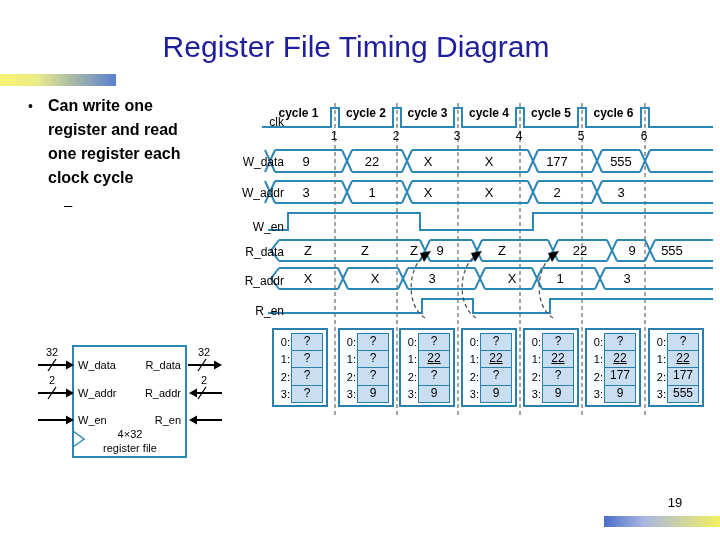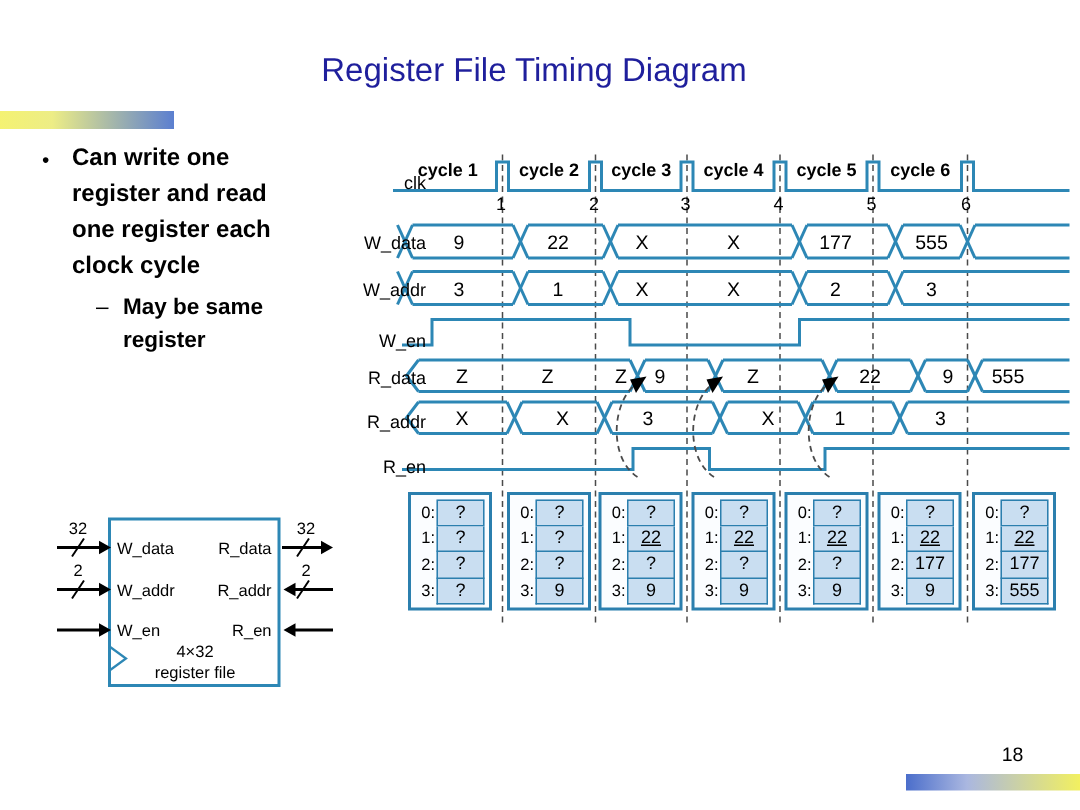--- a/index.html
+++ b/index.html
@@ -2,21 +2,21 @@
 <html><head>
 <meta charset="utf-8">
 <style>
   html,body{margin:0;padding:0;background:#888;}
   .slide{position:relative;width:720px;height:540px;background:#ffffff;overflow:hidden;
          font-family:"Liberation Sans",sans-serif;}
   .accent{position:absolute;}
   .accent.tl{left:0;top:74px;width:116px;height:12px;background:linear-gradient(90deg,#f4f272,#eded86 30%,#5b7fd0);}
   .accent.br{left:604px;top:516px;width:116px;height:11px;background:linear-gradient(90deg,#4b6ecb,#aab7e0 35%,#f2f060);}
   .title{position:absolute;left:0;top:31px;width:712px;text-align:center;
-         font-size:22px;line-height:32px;color:#1f1f9c;white-space:nowrap;}
+         font-size:30px;line-height:32px;color:#1f1f9c;white-space:nowrap;}
   .bullets{position:absolute;left:28px;top:94px;width:190px;color:#000;}
   .b-main{display:flex;font-size:16px;line-height:24px;}
   .b-main .mark{width:20px;font-size:14px;}
   .b-sub{display:flex;font-size:15px;line-height:22px;margin-left:36px;margin-top:4px;}
   .b-sub .mark{width:18px;}
   .pre{white-space:pre-line;font-weight:bold;}
   .pagenum{position:absolute;left:660px;top:495px;width:30px;text-align:center;font-size:13px;color:#000;}
   #diagram{position:absolute;left:0;top:0;}
   #tables{position:absolute;left:0;top:0;width:720px;height:540px;}
   .rtable{position:absolute;top:328px;width:56px;height:79px;box-sizing:border-box;
@@ -40,22 +40,20 @@
   <div class="bullets">
     <div class="b-main">
       <span class="mark">•</span>
       <span class="pre">Can write one
 register and read
 one register each
 clock cycle</span>
     </div>
     <div class="b-sub">
       <span class="mark">–</span>
-      <span class="pre">May be same
-register</span>
     </div>
   </div>
 
   <svg id="diagram" width="720" height="540" viewBox="0 0 720 540">
       <g>
         <line x1="335" y1="103" x2="335" y2="417" stroke="#4a4a4a" stroke-width="1" fill="none" stroke-dasharray="4 3"></line>
         <line x1="397" y1="103" x2="397" y2="417" stroke="#4a4a4a" stroke-width="1" fill="none" stroke-dasharray="4 3"></line>
         <line x1="458" y1="103" x2="458" y2="417" stroke="#4a4a4a" stroke-width="1" fill="none" stroke-dasharray="4 3"></line>
         <line x1="520" y1="103" x2="520" y2="417" stroke="#4a4a4a" stroke-width="1" fill="none" stroke-dasharray="4 3"></line>
         <line x1="582" y1="103" x2="582" y2="417" stroke="#4a4a4a" stroke-width="1" fill="none" stroke-dasharray="4 3"></line>
@@ -377,14 +375,14 @@
           <span class="rlabel">2:</span>
           <span class="rcell">177</span>
         </div>
         <div class="rrow">
           <span class="rlabel">3:</span>
           <span class="rcell">555</span>
         </div>
       </div>
     </div>
 
-  <div class="pagenum">18</div>
+  <div class="pagenum">19</div>
 </div>
 
 </body></html>

